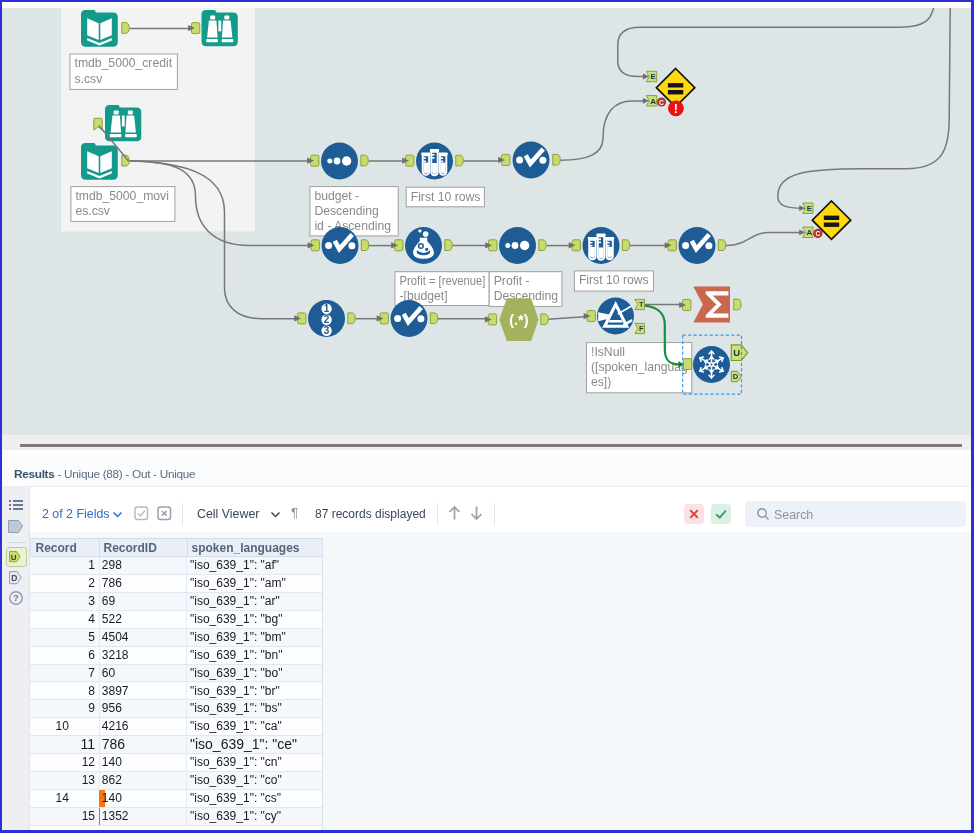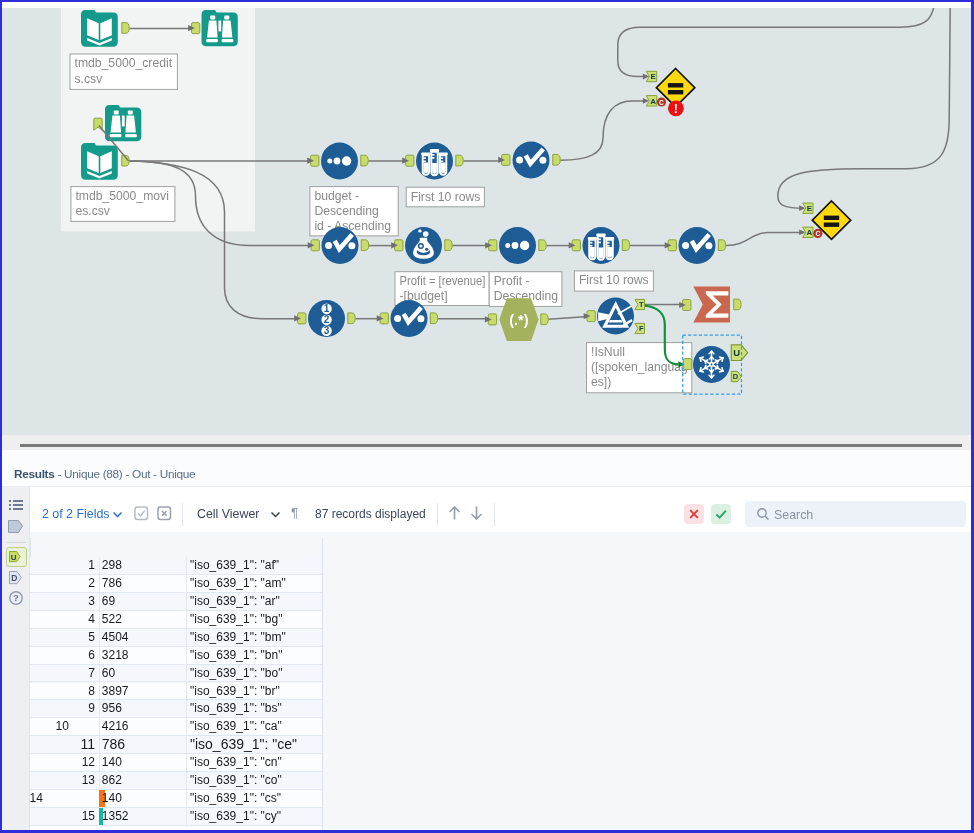--- a/index.html
+++ b/index.html
@@ -381,20 +381,27 @@
       <text x="4.7" y="8.6" font-size="8" font-weight="bold" fill="#23404f" text-anchor="middle" font-family="Liberation Sans,sans-serif">U</text>
     </svg>
   <svg class="abs" style="left:8.5px;top:570.5px" width="15" height="14">
       <polygon points="0.5,0.5 8,0.5 12.3,6.5 8,12.7 0.5,12.7" fill="#e2e7ef" stroke="#96a2b6" stroke-width="1"></polygon>
       <text x="5.2" y="9.8" font-size="8.5" font-weight="bold" fill="#44536a" text-anchor="middle" font-family="Liberation Sans,sans-serif">D</text>
     </svg>
   <svg class="abs" style="left:9px;top:591px" width="15" height="15">
       <circle cx="7" cy="7" r="6.2" fill="none" stroke="#8f9cb3" stroke-width="1.4"></circle>
       <text x="7" y="10.4" font-size="9.5" font-weight="bold" fill="#6e7a8e" text-anchor="middle" font-family="Liberation Sans,sans-serif">?</text>
     </svg>
+  <div class="abs" style="left:29.5px;top:538px;width:292.5px;height:19.2px;background:#e9eef7;border-top:1px solid #d4dce9;border-bottom:1px solid #d4dce9;box-sizing:border-box;font-size:12px;font-weight:bold;color:#54667e">
+    <div style="position:absolute;left:6px;top:2px;line-height:15px">Record</div>
+    <div style="position:absolute;left:74px;top:2px;line-height:15px">RecordID</div>
+    <div style="position:absolute;left:162px;top:2px;line-height:15px">spoken_languages</div>
+    <div style="position:absolute;left:69.5px;top:0;width:1px;height:100%;background:#d4dce9"></div>
+    <div style="position:absolute;left:157px;top:0;width:1px;height:100%;background:#d4dce9"></div>
+  </div>
   <div class="abs" style="left:29.5px;top:538px;width:1px;height:292px;background:#dde5ef"></div>
   <div class="abs" style="left:322px;top:538px;width:1px;height:292px;background:#d9e1ec"></div>
   <div style="position:absolute;left:29.5px;top:557.2px;width:292.5px;height:17.9px;font-size:12px;color:#171b20;background:#f4f7fc;border-bottom:1px solid #e0e8f1;box-sizing:border-box">
 <div style="position:absolute;left:0;top:0;width:65.5px;height:100%;padding-right:4px;text-align:right;line-height:17px;border-right:1px solid #e4eaf2">1</div>
 <div style="position:absolute;left:70.5px;top:0;width:86.5px;height:100%;padding-left:1.8px;line-height:17px;border-right:1px solid #e4eaf2;box-sizing:border-box">298</div>
 <div style="position:absolute;left:157.5px;top:0;width:135px;height:100%;padding-left:3px;line-height:17px;box-sizing:border-box">"iso_639_1": "af"</div>
 </div>
 <div style="position:absolute;left:29.5px;top:575.1px;width:292.5px;height:17.9px;font-size:12px;color:#171b20;background:#fcfdfe;border-bottom:1px solid #e0e8f1;box-sizing:border-box">
 <div style="position:absolute;left:0;top:0;width:65.5px;height:100%;padding-right:4px;text-align:right;line-height:17px;border-right:1px solid #e4eaf2">2</div>
 <div style="position:absolute;left:70.5px;top:0;width:86.5px;height:100%;padding-left:1.8px;line-height:17px;border-right:1px solid #e4eaf2;box-sizing:border-box">786</div>
@@ -449,26 +456,26 @@
 <div style="position:absolute;left:0;top:0;width:65.5px;height:100%;padding-right:4px;text-align:right;line-height:17px;border-right:1px solid #e4eaf2">12</div>
 <div style="position:absolute;left:70.5px;top:0;width:86.5px;height:100%;padding-left:1.8px;line-height:17px;border-right:1px solid #e4eaf2;box-sizing:border-box">140</div>
 <div style="position:absolute;left:157.5px;top:0;width:135px;height:100%;padding-left:3px;line-height:17px;box-sizing:border-box">"iso_639_1": "cn"</div>
 </div>
 <div style="position:absolute;left:29.5px;top:772.0px;width:292.5px;height:17.9px;font-size:12px;color:#171b20;background:#f4f7fc;border-bottom:1px solid #e0e8f1;box-sizing:border-box">
 <div style="position:absolute;left:0;top:0;width:65.5px;height:100%;padding-right:4px;text-align:right;line-height:17px;border-right:1px solid #e4eaf2">13</div>
 <div style="position:absolute;left:70.5px;top:0;width:86.5px;height:100%;padding-left:1.8px;line-height:17px;border-right:1px solid #e4eaf2;box-sizing:border-box">862</div>
 <div style="position:absolute;left:157.5px;top:0;width:135px;height:100%;padding-left:3px;line-height:17px;box-sizing:border-box">"iso_639_1": "co"</div>
 </div>
 <div style="position:absolute;left:29.5px;top:789.9px;width:292.5px;height:17.9px;font-size:12px;color:#171b20;background:#fcfdfe;border-bottom:1px solid #e0e8f1;box-sizing:border-box">
-<div style="position:absolute;left:0;top:0;width:65.5px;height:100%;padding-right:4px;text-align:left;line-height:17px;border-right:6px solid #f97316">14</div>
+<div style="position:absolute;left:0;top:0;width:65.5px;height:100%;padding-right:4px;text-align:center;line-height:17px;border-right:6px solid #f97316">14</div>
 <div style="position:absolute;left:70.5px;top:0;width:86.5px;height:100%;padding-left:1.8px;line-height:17px;border-right:1px solid #e4eaf2;box-sizing:border-box">140</div>
 <div style="position:absolute;left:157.5px;top:0;width:135px;height:100%;padding-left:3px;line-height:17px;box-sizing:border-box">"iso_639_1": "cs"</div>
 </div>
 <div style="position:absolute;left:29.5px;top:807.8px;width:292.5px;height:17.9px;font-size:12px;color:#171b20;background:#f4f7fc;border-bottom:1px solid #e0e8f1;box-sizing:border-box">
-<div style="position:absolute;left:0;top:0;width:65.5px;height:100%;padding-right:4px;text-align:right;line-height:17px;border-right:4px solid #14b8a6">15</div>
+<div style="position:absolute;left:0;top:0;width:65.5px;height:100%;padding-right:4px;text-align:right;line-height:17px;border-right:1px solid #14b8a6">15</div>
 <div style="position:absolute;left:70.5px;top:0;width:86.5px;height:100%;padding-left:1.8px;line-height:17px;border-right:1px solid #e4eaf2;box-sizing:border-box">1352</div>
 <div style="position:absolute;left:157.5px;top:0;width:135px;height:100%;padding-left:3px;line-height:17px;box-sizing:border-box">"iso_639_1": "cy"</div>
 </div>
   <div class="abs" style="left:29.5px;top:825.7px;width:292.5px;height:4.3px;background:#fff"></div>
   <div class="abs" style="left:0;top:0;width:974px;height:2px;background:#2e2ed8"></div>
   <div class="abs" style="left:0;top:0;width:2px;height:833px;background:#2e2ed8"></div>
   <div class="abs" style="left:971px;top:0;width:3px;height:833px;background:#2e2ed8"></div>
   <div class="abs" style="left:0;top:829.5px;width:974px;height:3.5px;background:#2e2ed8"></div>
   <div class="abs" style="left:2px;top:2px;width:969px;height:6px;background:#fff"></div>
 </div>

